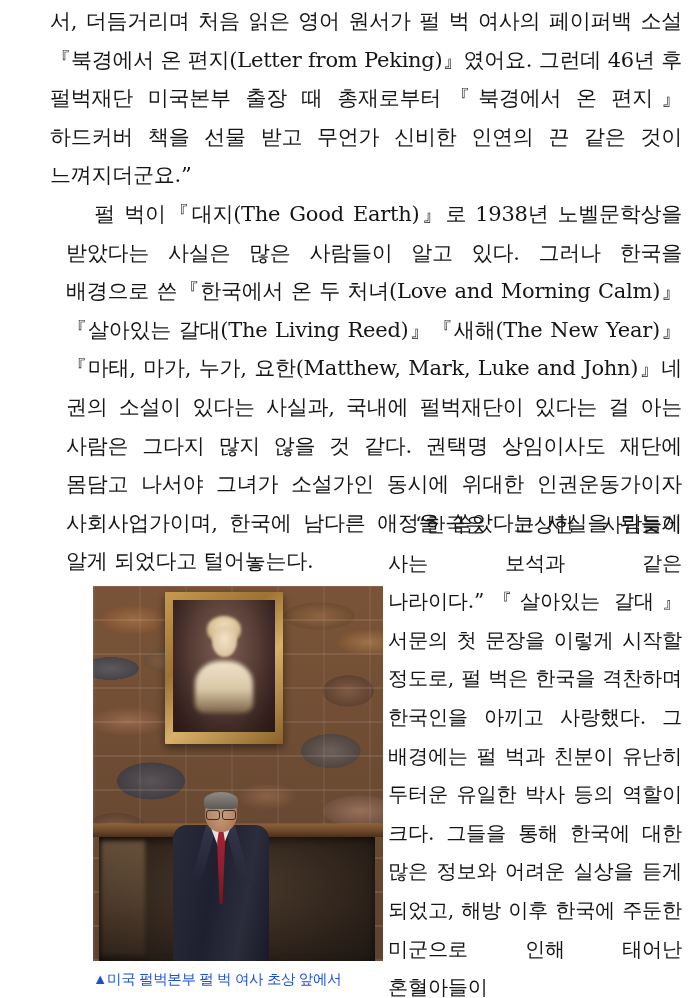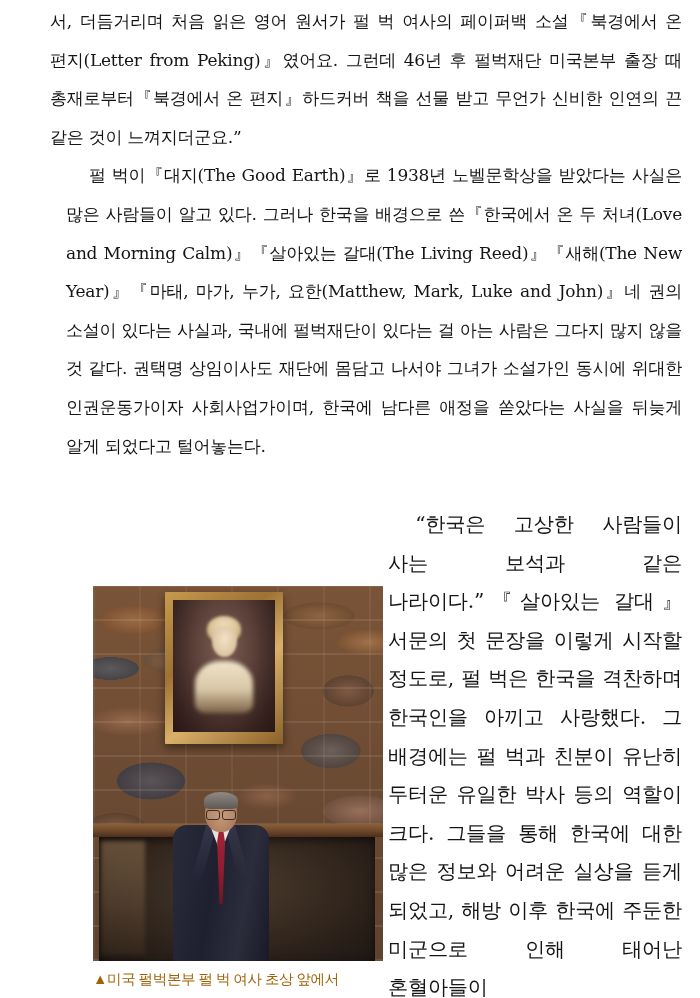--- a/index.html
+++ b/index.html
@@ -28,21 +28,21 @@
   
   .body-top {
     position: absolute;
     left: 50px;
     top: 2px;
     width: 632px;
   }
 
   p.para {
     margin: 0 0 0 0;
-    font-size: 17px;
+    font-size: 21px;
     line-height: 38.6px;
     letter-spacing: -0.25px;
     text-align: justify;
     text-justify: inter-character;
     word-break: keep-all;
     color: #151515;
   }
   p.para.indent {
     text-indent: 1.35em;
   }
@@ -275,24 +275,24 @@
     width: 26px;
     height: 58px;
     background: linear-gradient(180deg, #343549 0%, #23243450 100%);
     z-index: 3;
   }
   .p-lapel-l { left: 50%; margin-left: -30px; clip-path: polygon(100% 0, 60% 0, 0 100%, 45% 92%); }
   .p-lapel-r { left: 50%; margin-left: 4px;  clip-path: polygon(0 0, 40% 0, 100% 100%, 55% 92%); }
 
   .caption {
     margin-top: 8px;
-    font-family: Liberation Serif, serif;
+    font-family: Liberation Sans, sans-serif;
     font-size: 14.5px;
     line-height: 20px;
-    color: #a16207;
+    color: #1d4ed8;
     letter-spacing: -0.35px;
     white-space: nowrap;
   }
 
   
   .col-right {
     position: absolute;
     left: 388px;
     top: 0;
     width: 294px;

